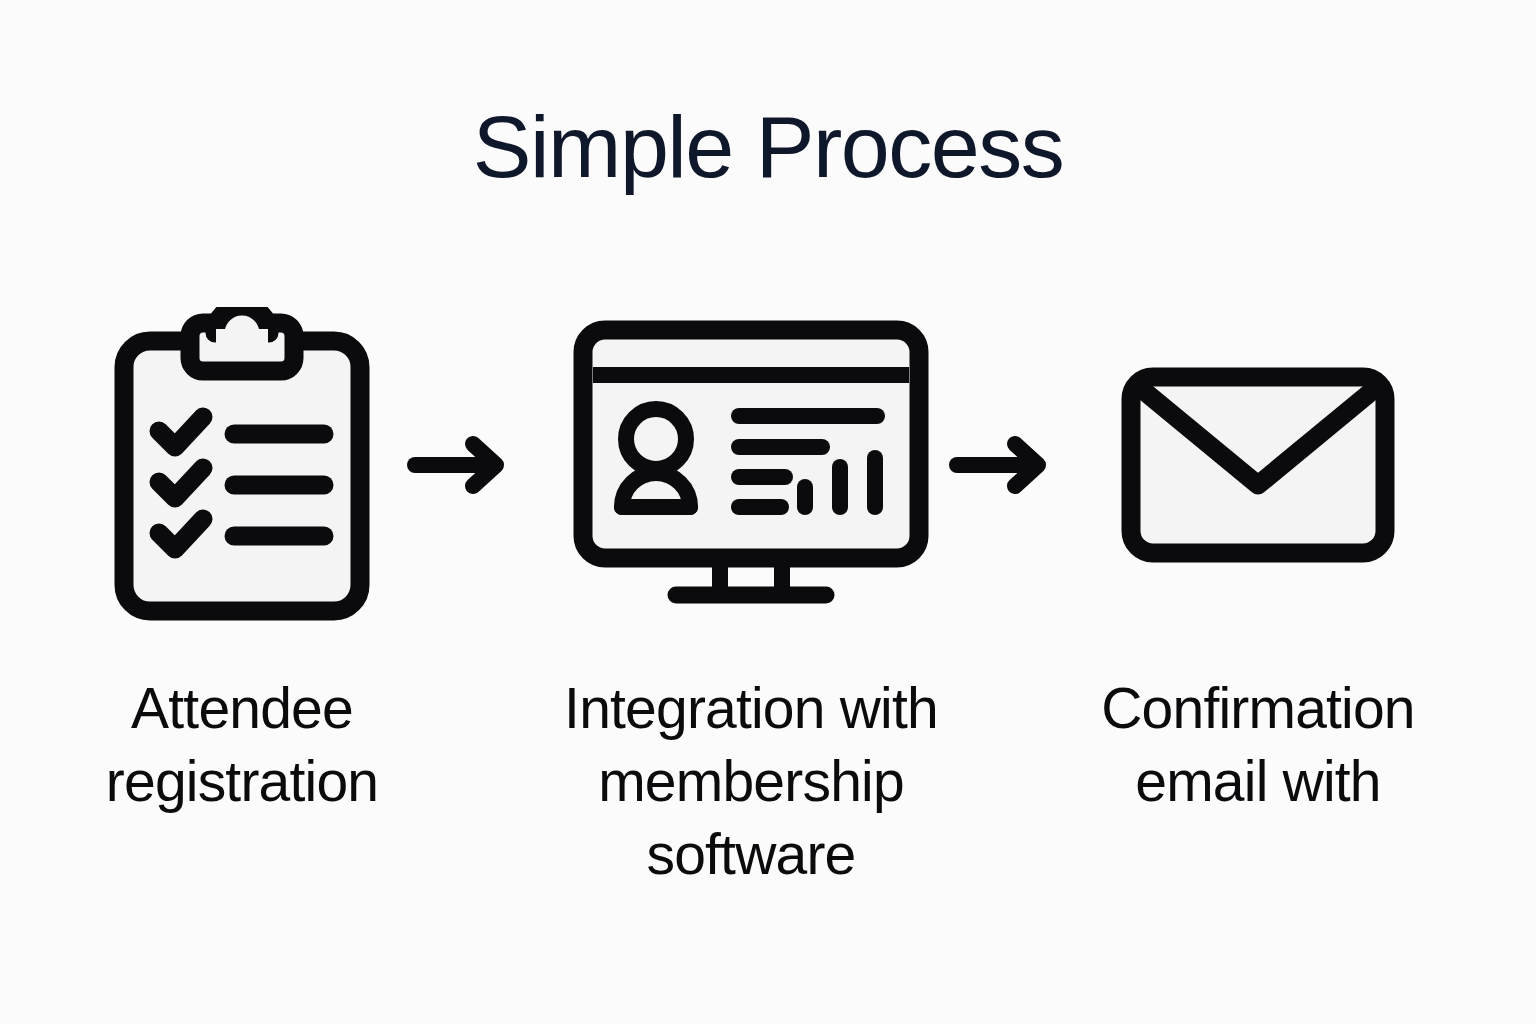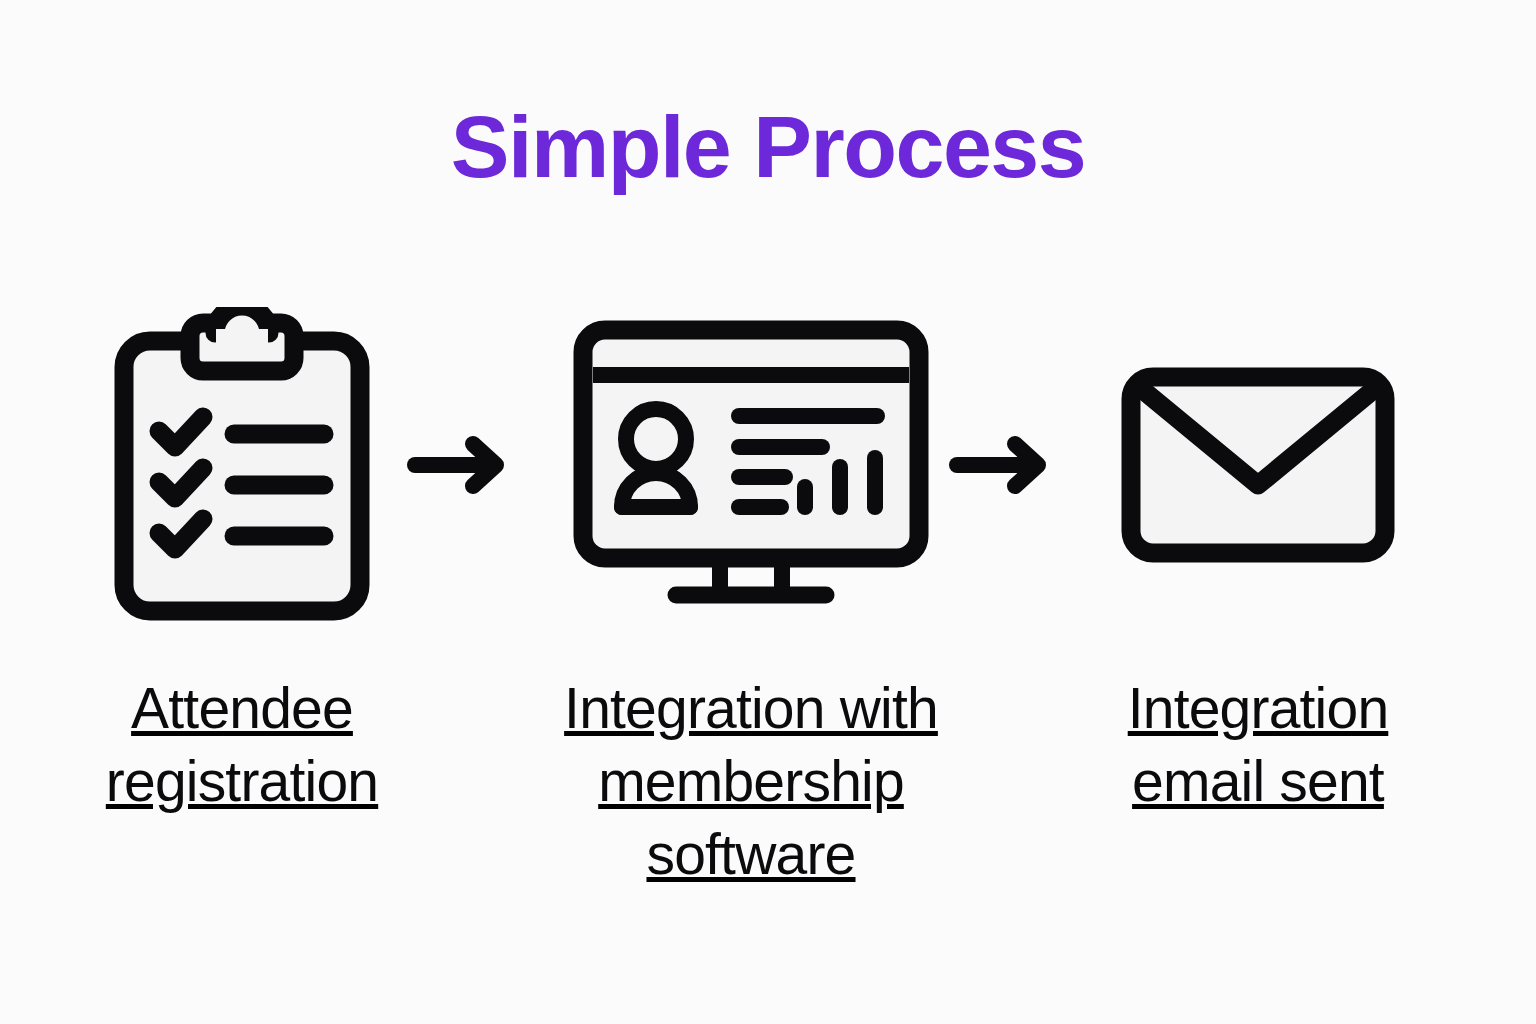--- a/index.html
+++ b/index.html
@@ -21,38 +21,37 @@
   }
 
   
   .page-title {
     position: absolute;
     top: 103px;
     left: 0;
     width: 1536px;
     text-align: center;
     font-size: 88px;
-    font-weight: 700;
+    font-weight: 400;
     letter-spacing: -1.5px;
-    color: #6d28d9;
+    color: #0f172a;
     line-height: 1.0;
     white-space: nowrap;
   }
 
   
   .flow {
     position: absolute;
     top: 300px;
     left: 0;
     width: 1536px;
     display: flex;
     flex-direction: row;
     align-items: flex-start;
     justify-content: center;
-    text-decoration: underline;
   }
   .step {
     display: flex;
     flex-direction: column;
     align-items: center;
   }
   .step-1 { width: 318px; }
   .step-2 { width: 380px; margin-left: 44px; }
   .step-3 { width: 390px; }
 
@@ -164,17 +163,17 @@
       </svg>
     </div>
 
     <div class="step step-3">
       <div class="icon-wrap">
         <svg width="276" height="196" viewBox="0 0 276 196">
           <rect x="11" y="10" width="254" height="176" rx="22" ry="22" fill="#f4f4f5" stroke="#0b0b0d" stroke-width="19"></rect>
           <path d="M24 24 L138 118 L252 24" fill="none" stroke="#0b0b0d" stroke-width="19" stroke-linecap="round" stroke-linejoin="round"></path>
         </svg>
       </div>
-      <div class="step-label label-w3">Integration email sent</div>
+      <div class="step-label label-w3">Confirmation email with</div>
     </div>
 
   </div>
 </div>
 
 </body></html>

